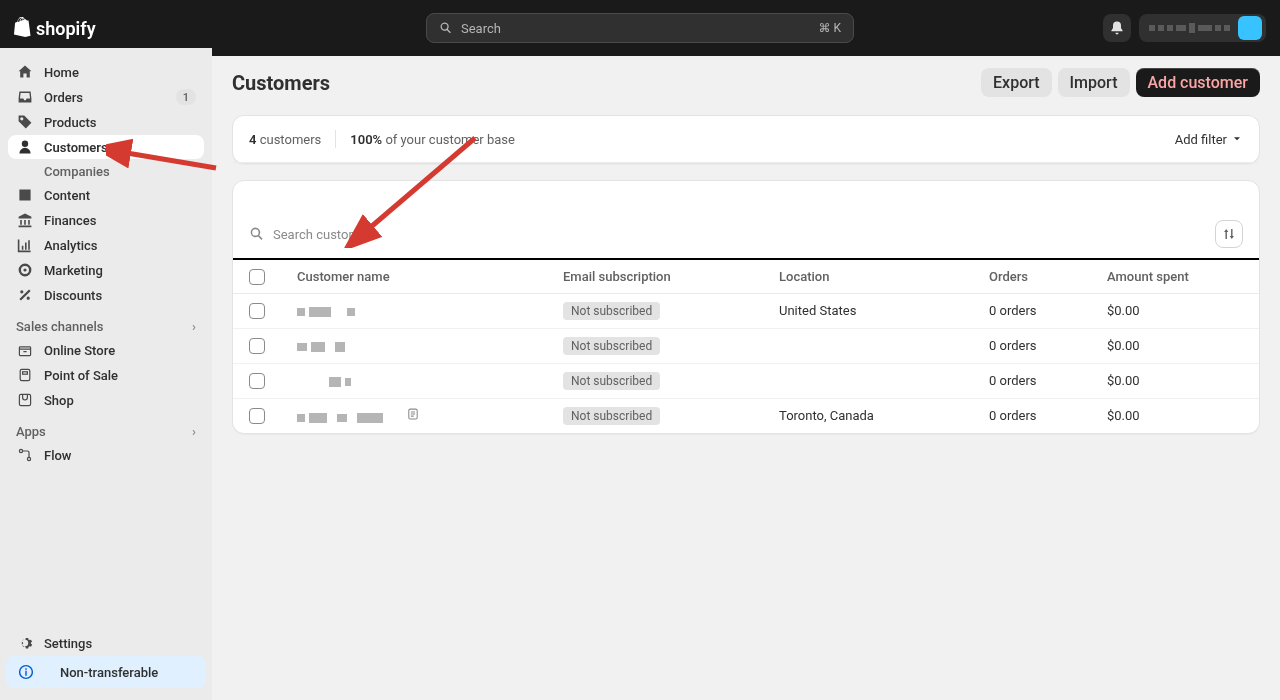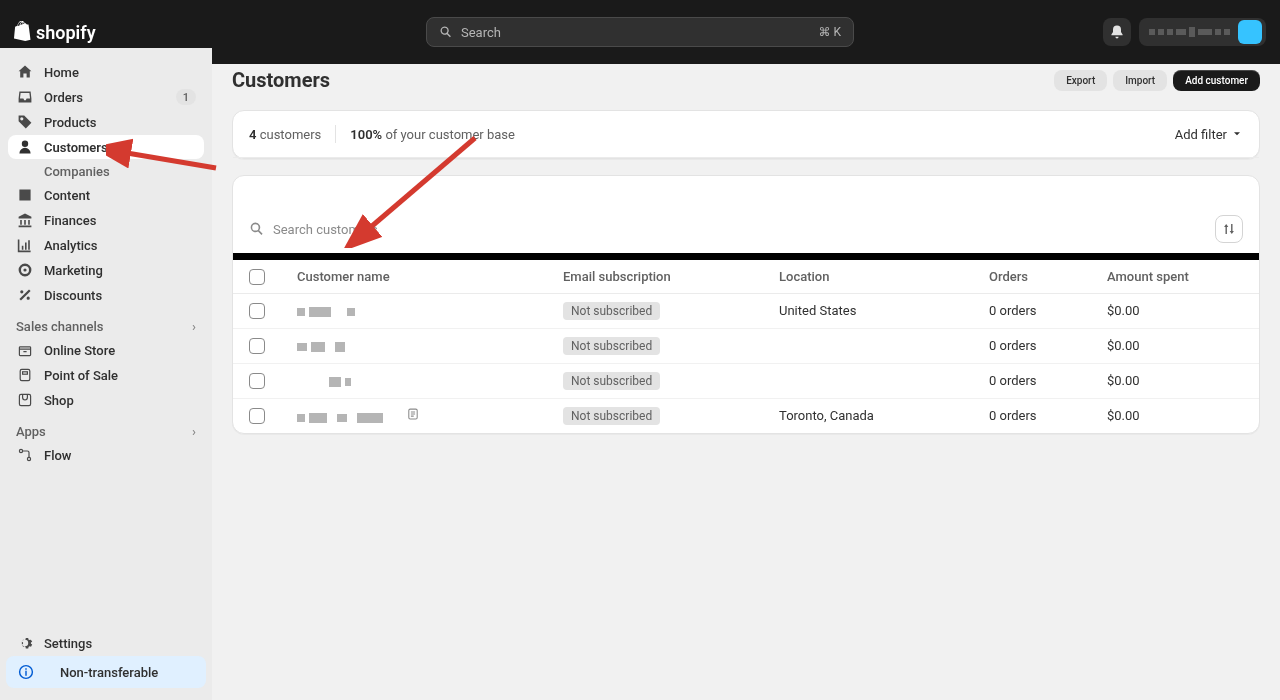--- a/index.html
+++ b/index.html
@@ -7,21 +7,21 @@
       font-family: -apple-system, BlinkMacSystemFont, "Segoe UI", Roboto, sans-serif; 
       background: #f1f1f1;
       width: 1280px;
       height: 700px;
       overflow: hidden;
     }
     
     
     .topbar {
       background: #1a1a1a;
-      height: 64px;
+      height: 56px;
       display: flex;
       align-items: center;
       padding: 0 14px;
       position: relative;
     }
     .logo {
       color: white;
       font-weight: 600;
       font-size: 18px;
       display: flex;
@@ -173,35 +173,35 @@
       font-size: 20px;
       font-weight: 700;
       color: #303030;
     }
     .page-actions {
       margin-left: auto;
       display: flex;
       gap: 6px;
     }
     .btn {
-      font-size: 10px;
+      font-size: 16px;
       padding: 5px 12px;
       border-radius: 8px;
       border: none;
       cursor: pointer;
       font-weight: 500;
       font-family: inherit;
     }
     .btn-secondary {
       background: #e3e3e3;
       color: #303030;
     }
     .btn-primary {
       background: #1a1a1a;
-      color: #ffffff;
+      color: #fca5a5;
       font-weight: 550;
       box-shadow: inset 0 1px 0 rgba(255,255,255,0.2);
     }
     
     
     .card {
       background: white;
       border-radius: 12px;
       border: 1px solid #e3e3e3;
       box-shadow: 0 1px 0 rgba(0,0,0,0.03);
@@ -267,21 +267,21 @@
     .table {
       width: 100%;
       border-collapse: collapse;
       font-size: 13px;
     }
     .table th {
       text-align: left;
       font-weight: 500;
       color: #616161;
       padding: 8px 16px;
-      border-top: 7px solid #000000;
+      border-top: 2px solid #000000;
       border-bottom: 1px solid #ebebeb;
     }
     .table td {
       padding: 8px 16px;
       border-bottom: 1px solid #f1f1f1;
       color: #303030;
     }
     .table tr:last-child td { border-bottom: none; }
     .checkbox {
       width: 16px; height: 16px;

